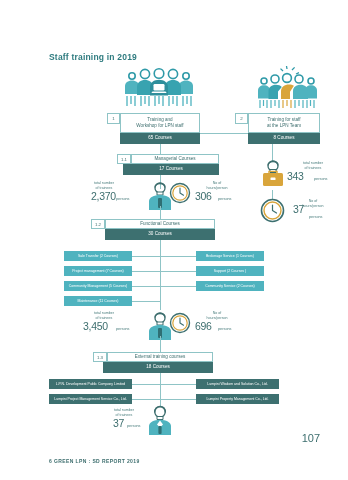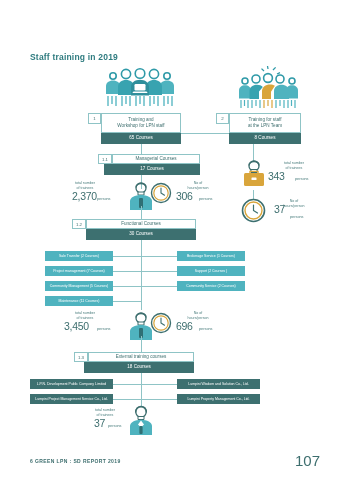--- a/index.html
+++ b/index.html
@@ -1,21 +1,21 @@
 <!DOCTYPE html>
 <html><head>
 <meta charset="utf-8">
 <style>
   html,body{margin:0;padding:0;}
   body{
     width:348px;height:480px;background:#ffffff;
     font-family:"Liberation Sans", sans-serif;
     color:#3d6e6e;overflow:hidden;position:relative;
   }
-  .page{position:absolute;inset:0;}
+  .page{position:absolute;inset:0;margin-left:19px;}
 
   .title{
     position:absolute;left:30px;top:52px;
     font-size:8.5px;font-weight:bold;color:#2e7b7f;letter-spacing:.2px;
   }
 
   
   .box{position:absolute;box-sizing:border-box;display:flex;align-items:center;justify-content:center;text-align:center;}
   .box-light{background:#ffffff;border:1px solid #8fc4c6;color:#3d6e6e;}
   .box-dark{background:#3d7070;color:#ffffff;}
@@ -28,21 +28,21 @@
 
   .lbl{font-size:4.6px;line-height:1.35;}
   .lbl-xs{font-size:3.5px;line-height:1.25;}
 
   
   .stat-cap{position:absolute;font-size:3.6px;line-height:1.35;color:#4a7d7d;text-align:center;}
   .stat-val{position:absolute;font-size:10.5px;color:#3d6e6e;letter-spacing:-.3px;}
   .stat-unit{position:absolute;font-size:3.8px;color:#4a7d7d;}
 
   .footer-left{position:absolute;left:30px;top:458px;font-size:5px;letter-spacing:.4px;color:#3d6e6e;font-weight:bold;}
-  .footer-right{position:absolute;right:28px;top:452px;font-size:15px;color:#3d6e6e;}
+  .footer-right{position:absolute;right:28px;top:432px;font-size:11px;color:#3d6e6e;}
 
   svg{display:block;overflow:visible;}
   .art{position:absolute;}
 </style>
 </head>
 <body>
 
 <div class="page">
 
   <div class="title">Staff training in 2019</div>

